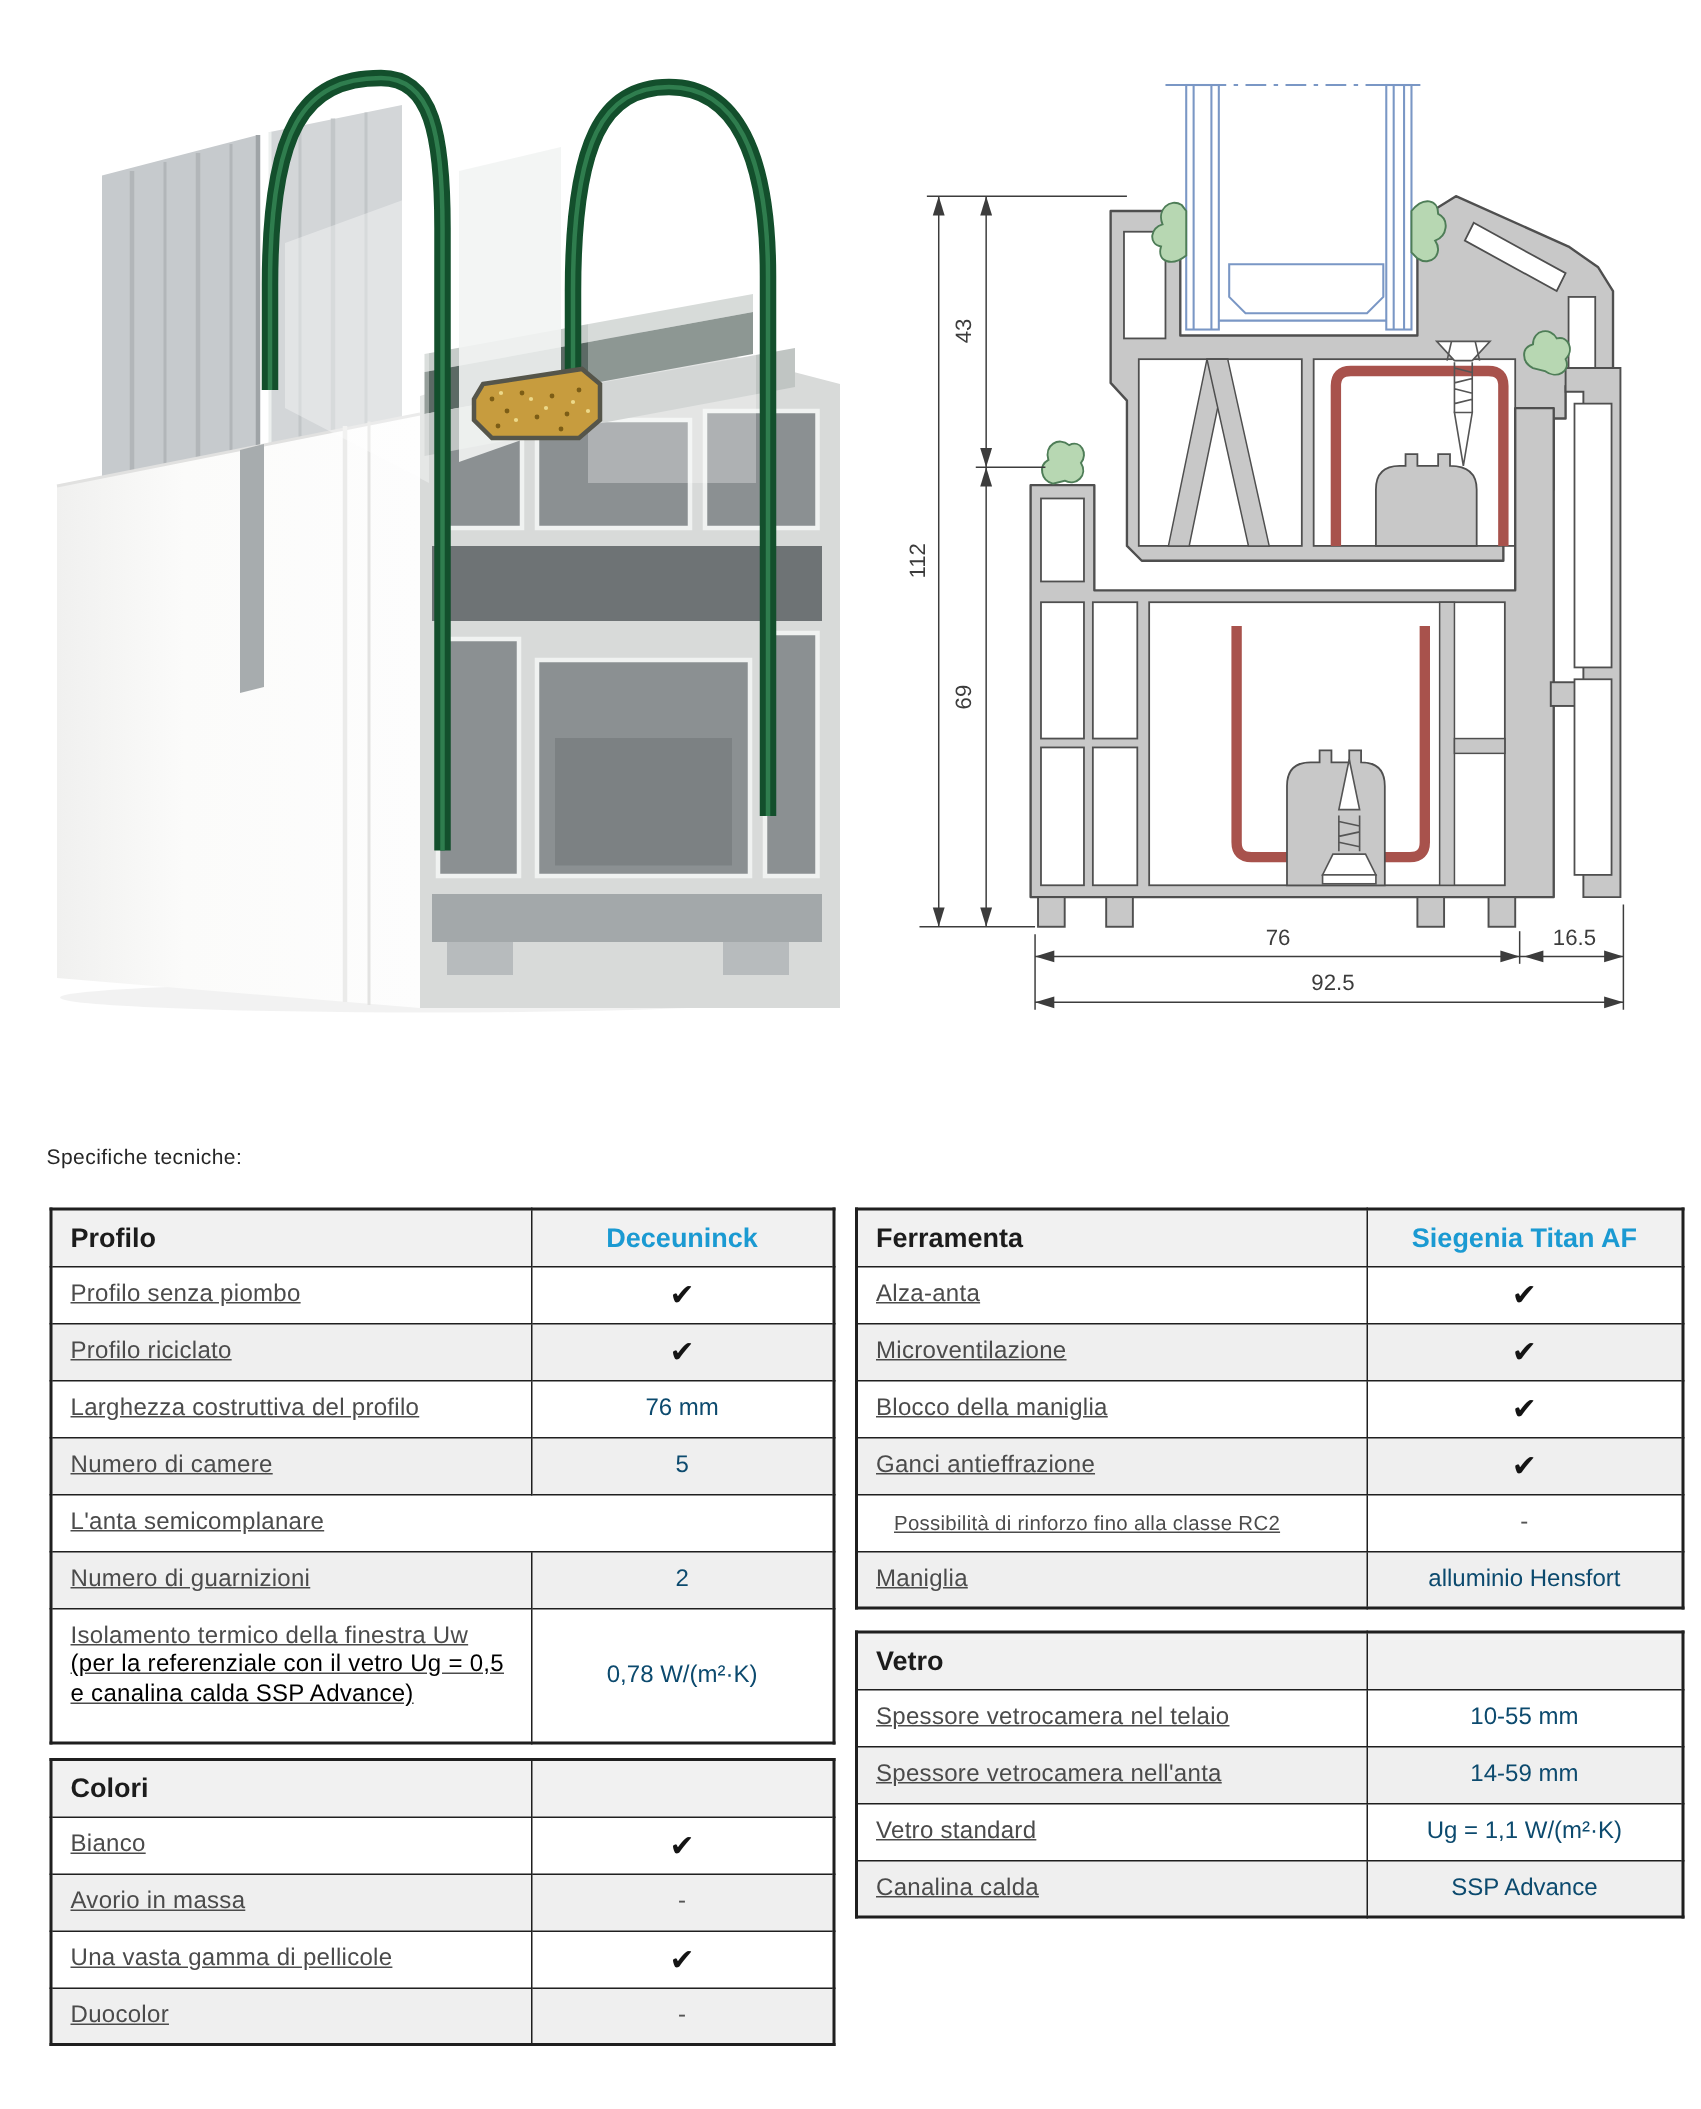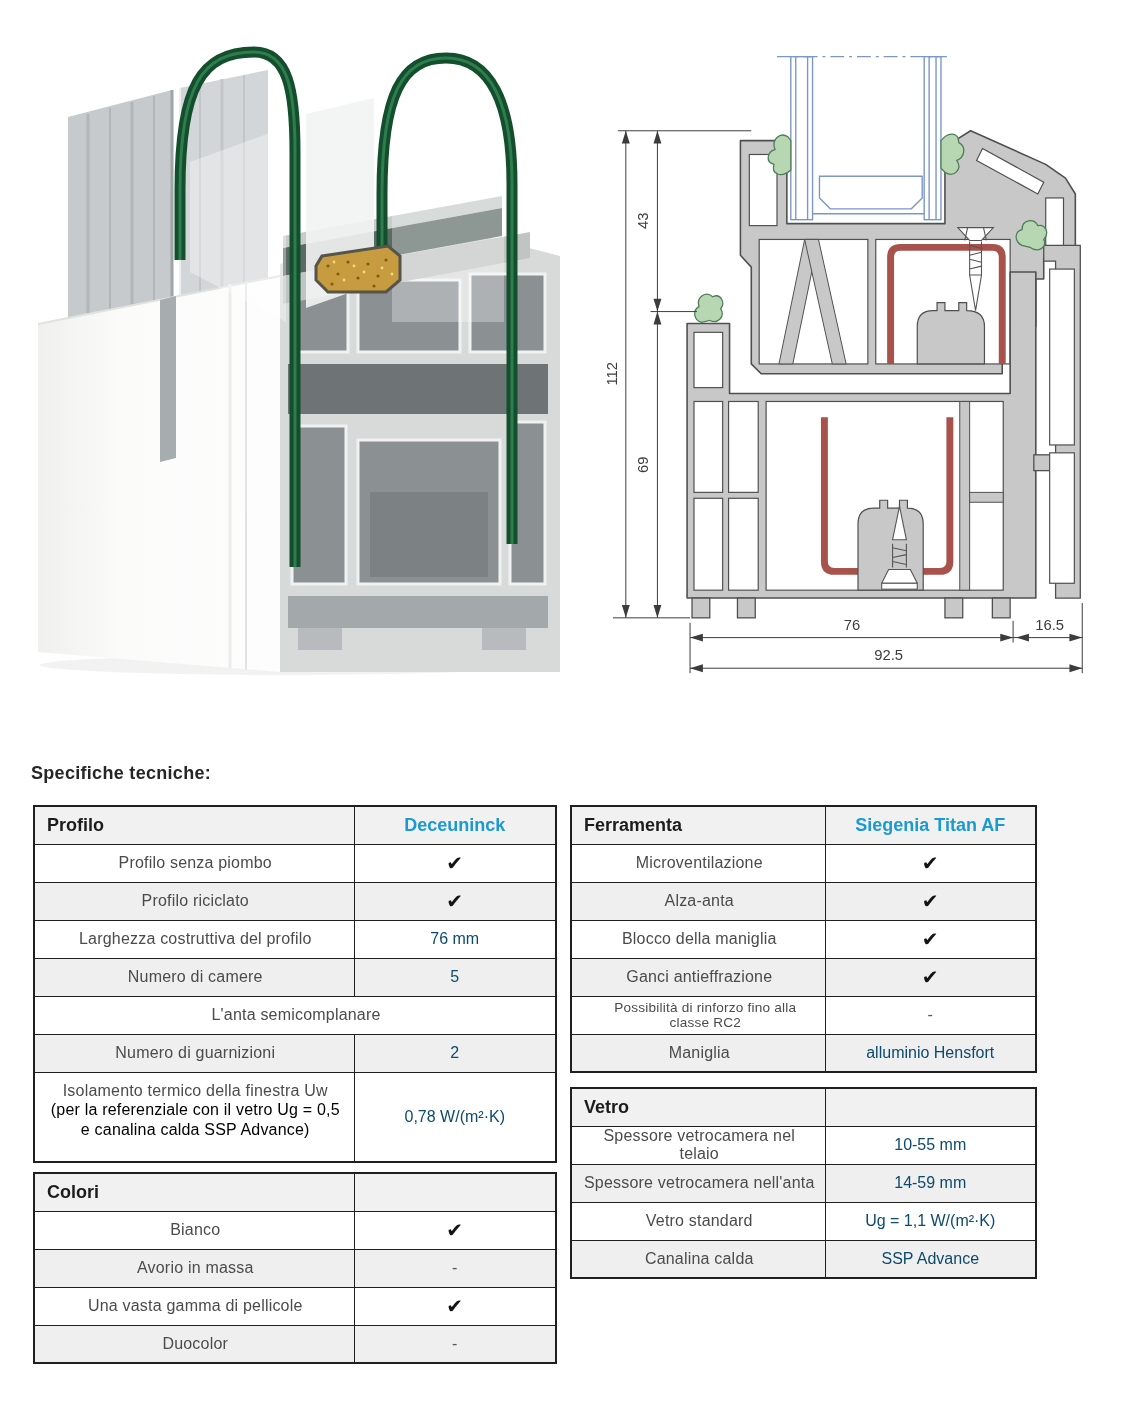--- a/index.html
+++ b/index.html
@@ -3,36 +3,36 @@
 <meta charset="utf-8">
 <style>
   * { margin:0; padding:0; box-sizing:border-box; }
   body { background:#ffffff; font-family:"Liberation Sans","DejaVu Sans",sans-serif; }
   .page { position:relative; width:1134px; height:1406px; background:#fff; overflow:hidden; }
 
   .top-row { position:absolute; top:22px; left:30px; width:1085px; display:flex; gap:40px; }
   .photo-wrap { width:530px; height:658px; }
   .diagram-wrap { width:515px; height:665px; padding-top:8px; }
 
-  .heading { position:absolute; top:763px; left:31px; font-size:18px; font-weight:bold;
+  .heading { position:absolute; top:763px; left:31px; font-size:14px; font-weight:normal;
              color:#262626; letter-spacing:.3px; }
 
   .tables-row { position:absolute; top:805px; left:33px; display:flex; gap:13px; align-items:flex-start; }
   .tcol-left  { width:524px;border-radius:11px; }
-  .tcol-right { width:467px; }
+  .tcol-right { width:553px; }
 
   table { border-collapse:collapse; width:100%; table-layout:fixed; }
   table.spec { border:2px solid #1f1f1f; }
   table.spec + table.spec { margin-top:9px; }
   .spec th, .spec td { border:1px solid #1f1f1f; height:38px; vertical-align:middle; }
   .spec thead th { background:#f1f1f1; font-size:18px; font-weight:bold; color:#1c1c1c;
                    text-align:left; padding:0 12px; }
   .spec thead th.val-h { text-align:center; color:#1b9ad2; padding:0 4px;margin-top:16px; }
   .spec tbody tr:nth-child(even) { background:#efefef; }
-  .lbl { text-align:center; padding:0 10px 0 12px; font-size:16px; color:#4b4b4b; letter-spacing:.2px; }
+  .lbl { text-align:left; padding:0 10px 0 12px; font-size:16px; color:#4b4b4b; letter-spacing:.2px;text-decoration:underline; }
   .lbl.small { font-size:13.6px;padding-left:24px; }
   .val { text-align:center; font-size:16px; color:#0c4a6e; padding:0 4px; }
   .val.check { font-family:"DejaVu Sans",sans-serif; font-size:20px; font-weight:bold; color:#141414; }
   .val.dash { color:#555; }
   .col-val-left  { width:202px; }
   .col-val-right { width:211px; }
   .lbl-main { display:block; font-size:16px; line-height:1.2; padding-top:4px; }
   .lbl-note { display:block; font-size:16px; line-height:1.3; color:#000000; }
   .iso-cell { padding-top:4px; padding-bottom:20px; }
   svg text { font-family:"Liberation Sans","DejaVu Sans",sans-serif; }
@@ -350,25 +350,25 @@
             <col class="col-val-right">
           </colgroup>
         <thead>
           <tr>
             <th>Ferramenta</th>
             <th class="val-h">Siegenia Titan AF</th>
           </tr>
         </thead>
         <tbody>
           <tr>
+            <td class="lbl">Alza-anta</td>
+            <td class="val check">✔</td>
+          </tr>
+          <tr>
             <td class="lbl">Microventilazione</td>
-            <td class="val check">✔</td>
-          </tr>
-          <tr>
-            <td class="lbl">Alza-anta</td>
             <td class="val check">✔</td>
           </tr>
           <tr>
             <td class="lbl">Blocco della maniglia</td>
             <td class="val check">✔</td>
           </tr>
           <tr>
             <td class="lbl">Ganci antieffrazione</td>
             <td class="val check">✔</td>
           </tr>

